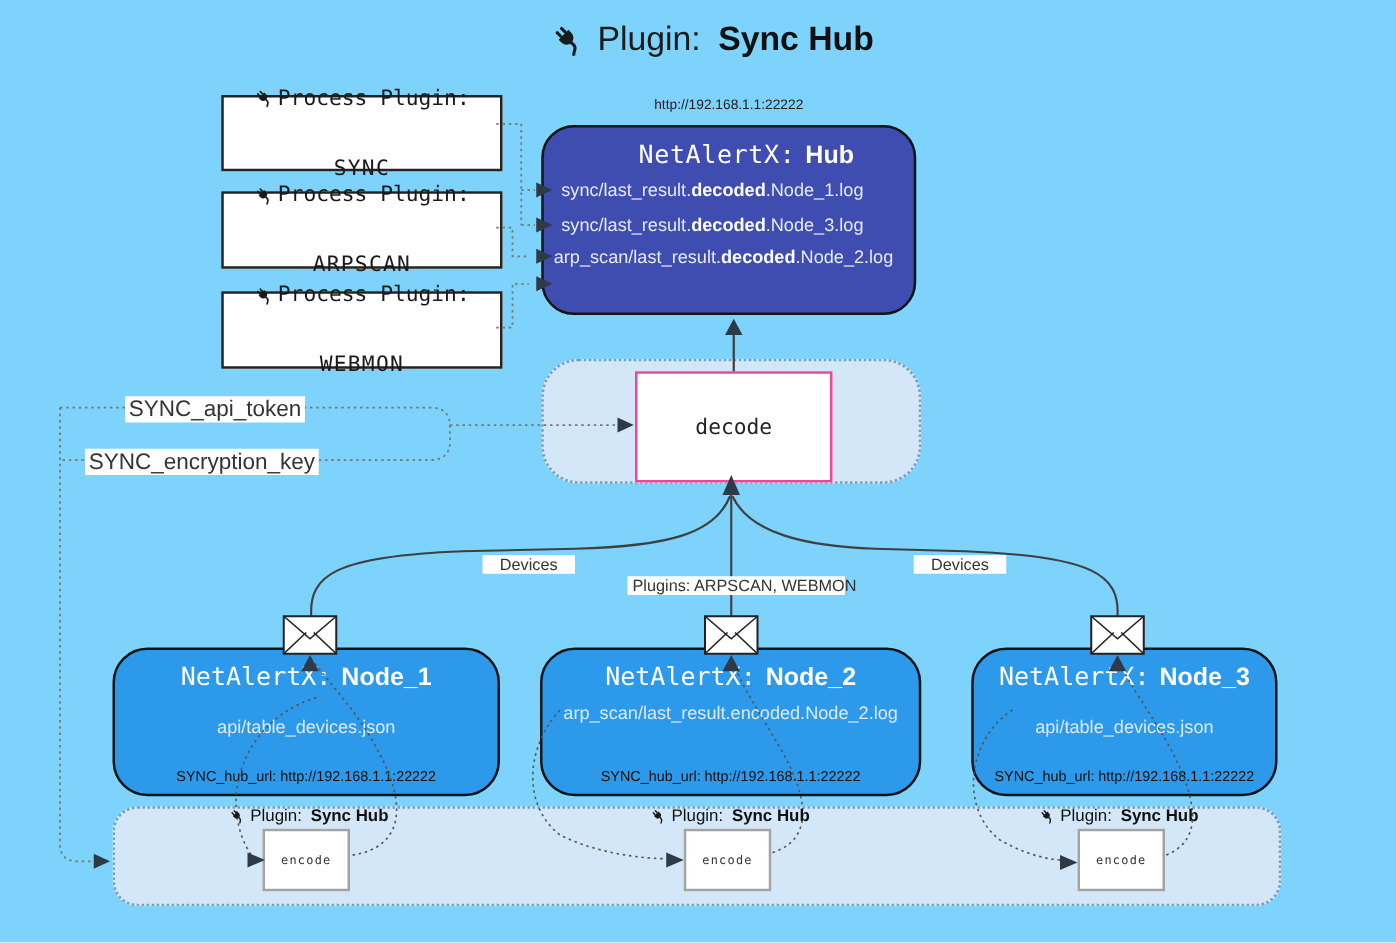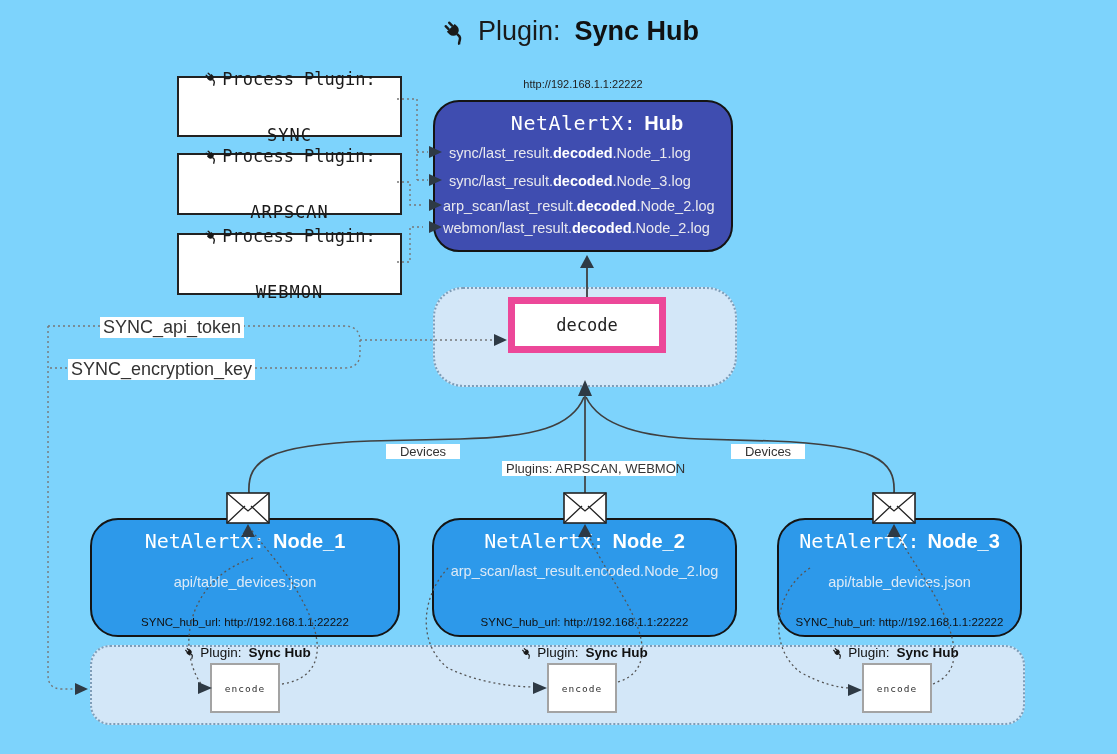--- a/index.html
+++ b/index.html
@@ -26,21 +26,21 @@
        border-radius:26px;z-index:2;box-sizing:border-box;}
   .hub-title{position:absolute;top:9px;left:0;right:0;text-align:center;color:#fff;font-size:20px;padding-left:28px;}
   .hub-title .mono{letter-spacing:0.5px;}
   .hub-title b{font-family:"Liberation Sans",sans-serif;font-weight:700;margin-left:8px;}
   .hub-log{position:absolute;left:14px;font-size:14.5px;color:#e9e9ee;white-space:nowrap;}
   .hub-log b{color:#fff;}
 
   
   .decode-container{left:433px;top:287px;width:304px;height:100px;background:#d3e7f8;
       border:2px dotted #7e9db8;border-radius:30px;z-index:1;box-sizing:border-box;}
-  .decode-box{left:508px;top:297px;width:158px;height:56px;background:#fff;border:7px solid #ec4899;
+  .decode-box{left:508px;top:297px;width:158px;height:89px;background:#fff;border:2px solid #ec4899;
       z-index:2;display:flex;align-items:center;justify-content:center;
       font-family:"DejaVu Sans Mono",monospace;font-size:17px;color:#222;box-sizing:border-box;}
 
   
   .line-label{z-index:6;background:#fff;padding:0 4px;font-size:13px;color:#333;text-align:center;white-space:nowrap;}
   .key-label{z-index:6;background:#fff;padding:0 3px;font-size:18px;color:#333;white-space:nowrap;}
 
   
   .node{background:#2d99ea;border:2px solid #141414;border-radius:28px;top:518px;height:119px;
         z-index:2;box-sizing:border-box;}
@@ -184,21 +184,20 @@
   </div>
 
   <div class="abs hub-url">http://192.168.1.1:22222</div>
   <div class="abs hub">
     <div class="hub-title">
       <span class="mono">NetAlertX:</span><b>Hub</b>
     </div>
     <div class="hub-log" style="top:43px;"><span>sync/last_result.</span><b>decoded</b><span>.Node_1.log</span></div>
     <div class="hub-log" style="top:71px;"><span>sync/last_result.</span><b>decoded</b><span>.Node_3.log</span></div>
     <div class="hub-log" style="top:96px;left:8px;"><span>arp_scan/last_result.</span><b>decoded</b><span>.Node_2.log</span></div>
-    <div class="hub-log" style="top:118px;left:8px;"><span>webmon/last_result.</span><b>decoded</b><span>.Node_2.log</span></div>
   </div>
 
   <div class="abs decode-container"></div>
   <div class="abs decode-box">decode</div>
 
   <div class="abs key-label" style="left:100px;top:317px;">SYNC_api_token</div>
   <div class="abs key-label" style="left:68px;top:359px;">SYNC_encryption_key</div>
 
   <div class="abs line-label" style="left:386px;top:444px;width:66px;">Devices</div>
   <div class="abs line-label" style="left:731px;top:444px;width:66px;">Devices</div>

